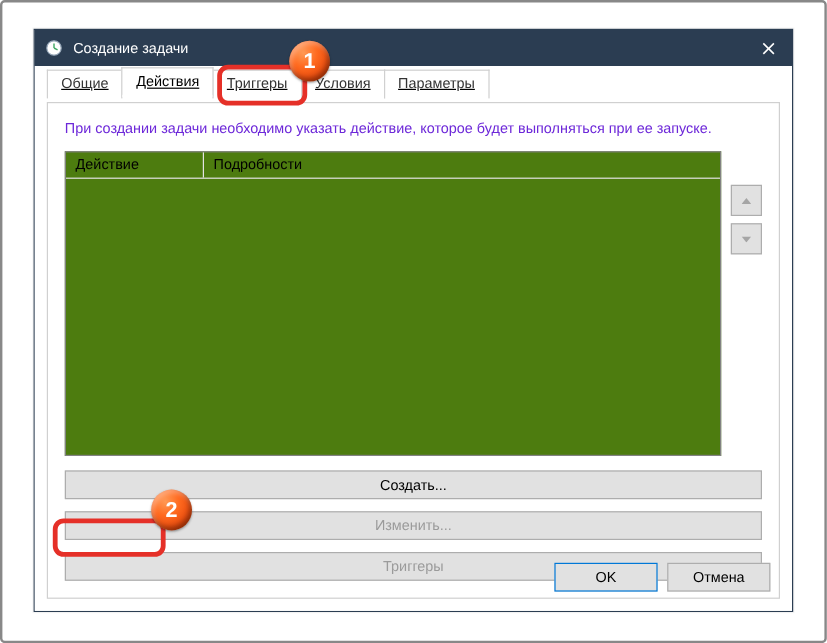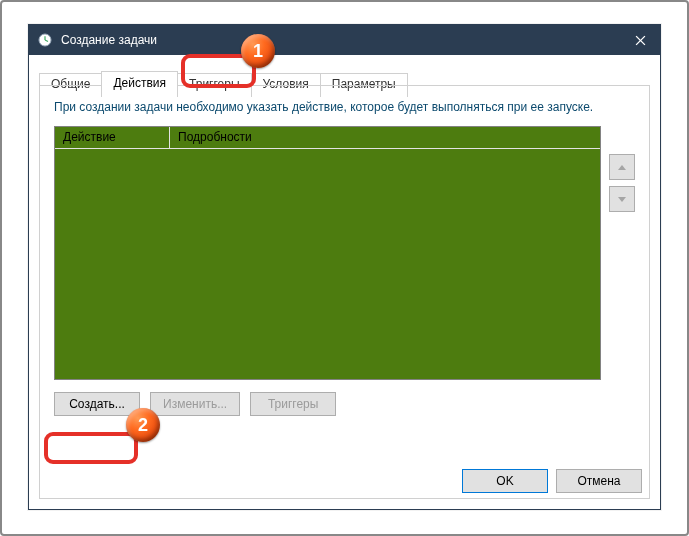--- a/index.html
+++ b/index.html
@@ -57,22 +57,23 @@
     color: #fff;
   }
   .close-btn svg { display: block; }
   .client {
     position: relative;
     height: calc(100% - 30px);
     background: #fff;
   }
   .tabstrip {
     display: flex;
-    padding: 16px 10px 0 10px;
+    padding: 1px 10px 0 10px;
     margin-bottom: 0;
+    text-decoration: underline;
   }
   .tab {
     padding: 4px 11px 5px 11px;
     border: 1px solid #d0d0d0;
     border-bottom: none;
     background: #fff;
     font-size: 12px;
     color: #000;
     position: relative;
     margin-right: -1px;
@@ -99,21 +100,21 @@
     left: 10px;
     right: 10px;
     top: 30px;
     bottom: 10px;
     border: 1px solid #d0d0d0;
     border-top: 1px solid #d0d0d0;
     padding: 14px;
   }
   .description {
     font-size: 12px;
-    color: #0c4a6e;
+    color: #6d28d9;
     margin-bottom: 12px;
   }
   .actions-area {
     display: flex;
     gap: 8px;
   }
   .actions-table {
     flex: 1;
     border: 1px solid #828282;
     height: 254px;
@@ -146,20 +147,21 @@
     display: flex;
     align-items: center;
     justify-content: center;
     color: #555;
   }
   .reorder-btn.disabled { color: #a5a5a5; }
   .action-btns {
     margin-top: 12px;
     display: flex;
     gap: 10px;
+    flex-direction: column;
   }
   .btn {
     min-width: 86px;
     height: 24px;
     padding: 0 12px;
     background: #e1e1e1;
     border: 1px solid #adadad;
     font-size: 12px;
     color: #000;
     font-family: inherit;

